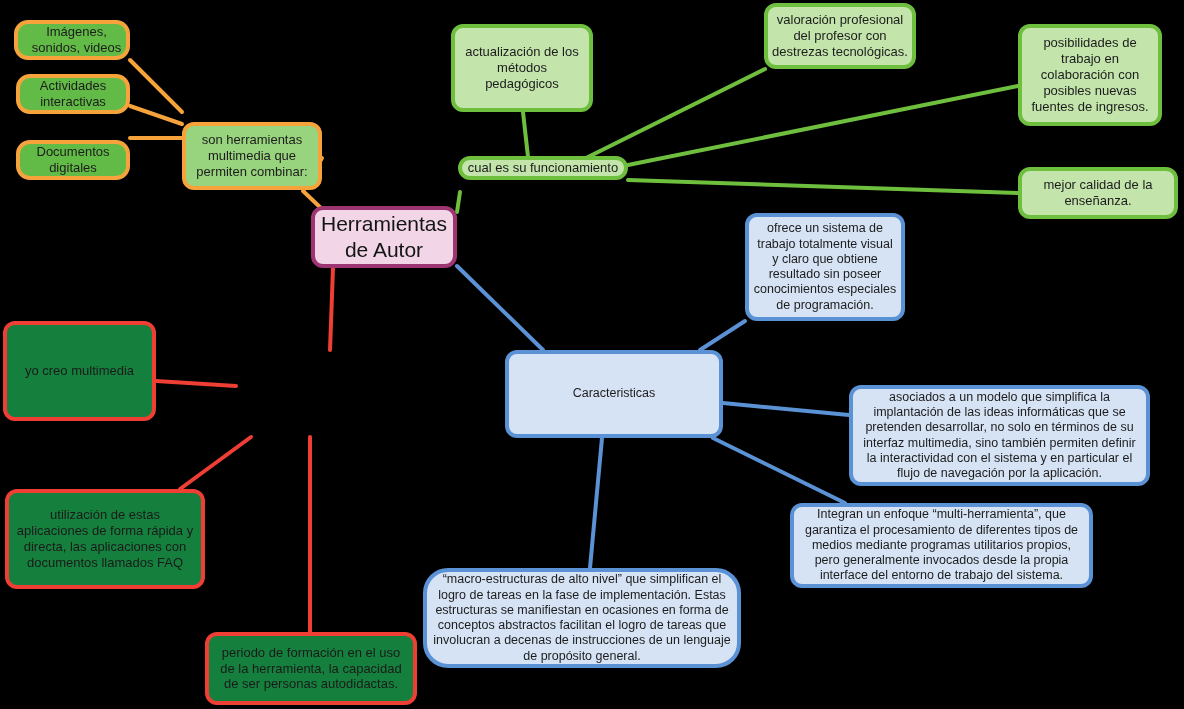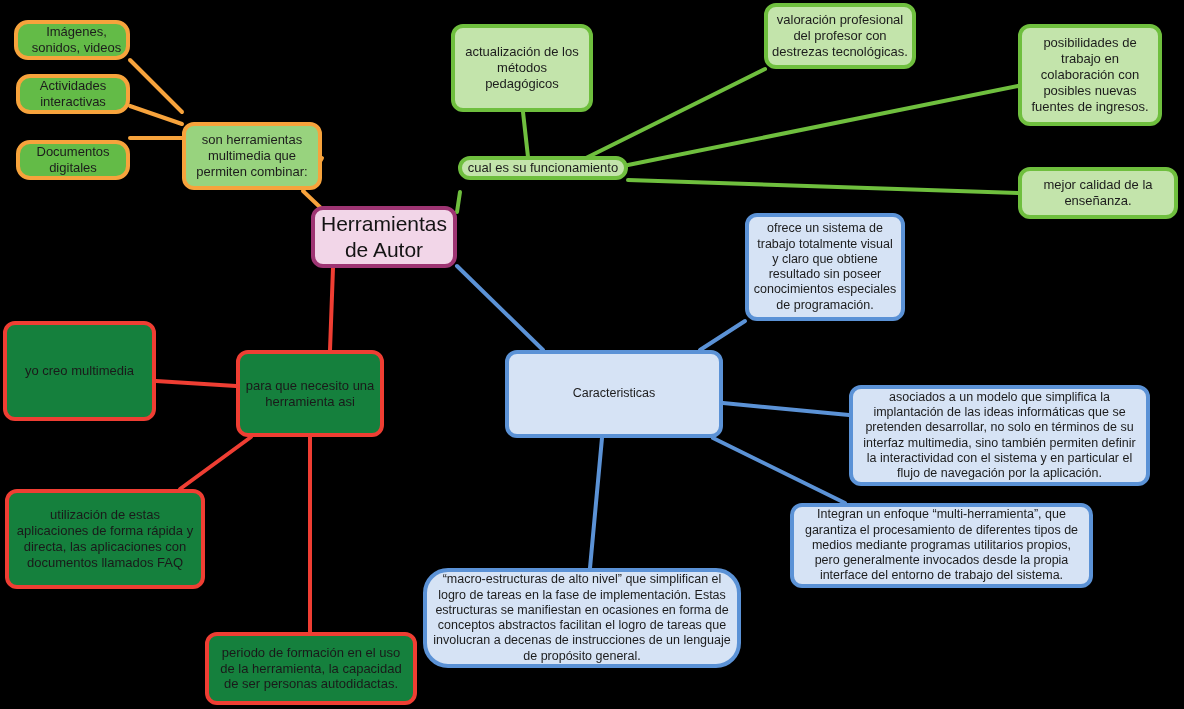--- a/index.html
+++ b/index.html
@@ -155,23 +155,20 @@
     </div>
     <div class="node n-blue" style="left: 849px; top: 385px; width: 301px; height: 101px;">
       <span>asociados a un modelo que simplifica la implantación de las ideas informáticas que se pretenden desarrollar, no solo en términos de su interfaz multimedia, sino también permiten definir la interactividad con el sistema y en particular el flujo de navegación por la aplicación.</span>
     </div>
     <div class="node n-blue" style="left: 790px; top: 503px; width: 303px; height: 85px;">
       <span>Integran un enfoque “multi-herramienta”, que garantiza el procesamiento de diferentes tipos de medios mediante programas utilitarios propios, pero generalmente invocados desde la propia interface del entorno de trabajo del sistema.</span>
     </div>
     <div class="node n-blue" style="left: 423px; top: 568px; width: 318px; height: 100px; border-radius: 25px;">
       <span>“macro-estructuras de alto nivel” que simplifican el logro de tareas en la fase de implementación. Estas estructuras se manifiestan en ocasiones en forma de conceptos abstractos facilitan el logro de tareas que involucran a decenas de instrucciones de un lenguaje de propósito general.</span>
     </div>
-    <div class="node n-gray" style="left: 236px; top: 350px; width: 148px; height: 87px;">
-      <span>para que necesito una herramienta asi</span>
-    </div>
     <div class="node n-gray" style="left: 3px; top: 321px; width: 153px; height: 100px;">
       <span>yo creo multimedia</span>
     </div>
     <div class="node n-gray" style="left: 5px; top: 489px; width: 200px; height: 100px;">
       <span>utilización de estas aplicaciones de forma rápida y directa, las aplicaciones con documentos llamados FAQ</span>
     </div>
     <div class="node n-gray" style="left: 205px; top: 632px; width: 212px; height: 73px;">
       <span>periodo de formación en el uso de la herramienta, la capacidad de ser personas autodidactas.</span>
     </div>
   </div>

